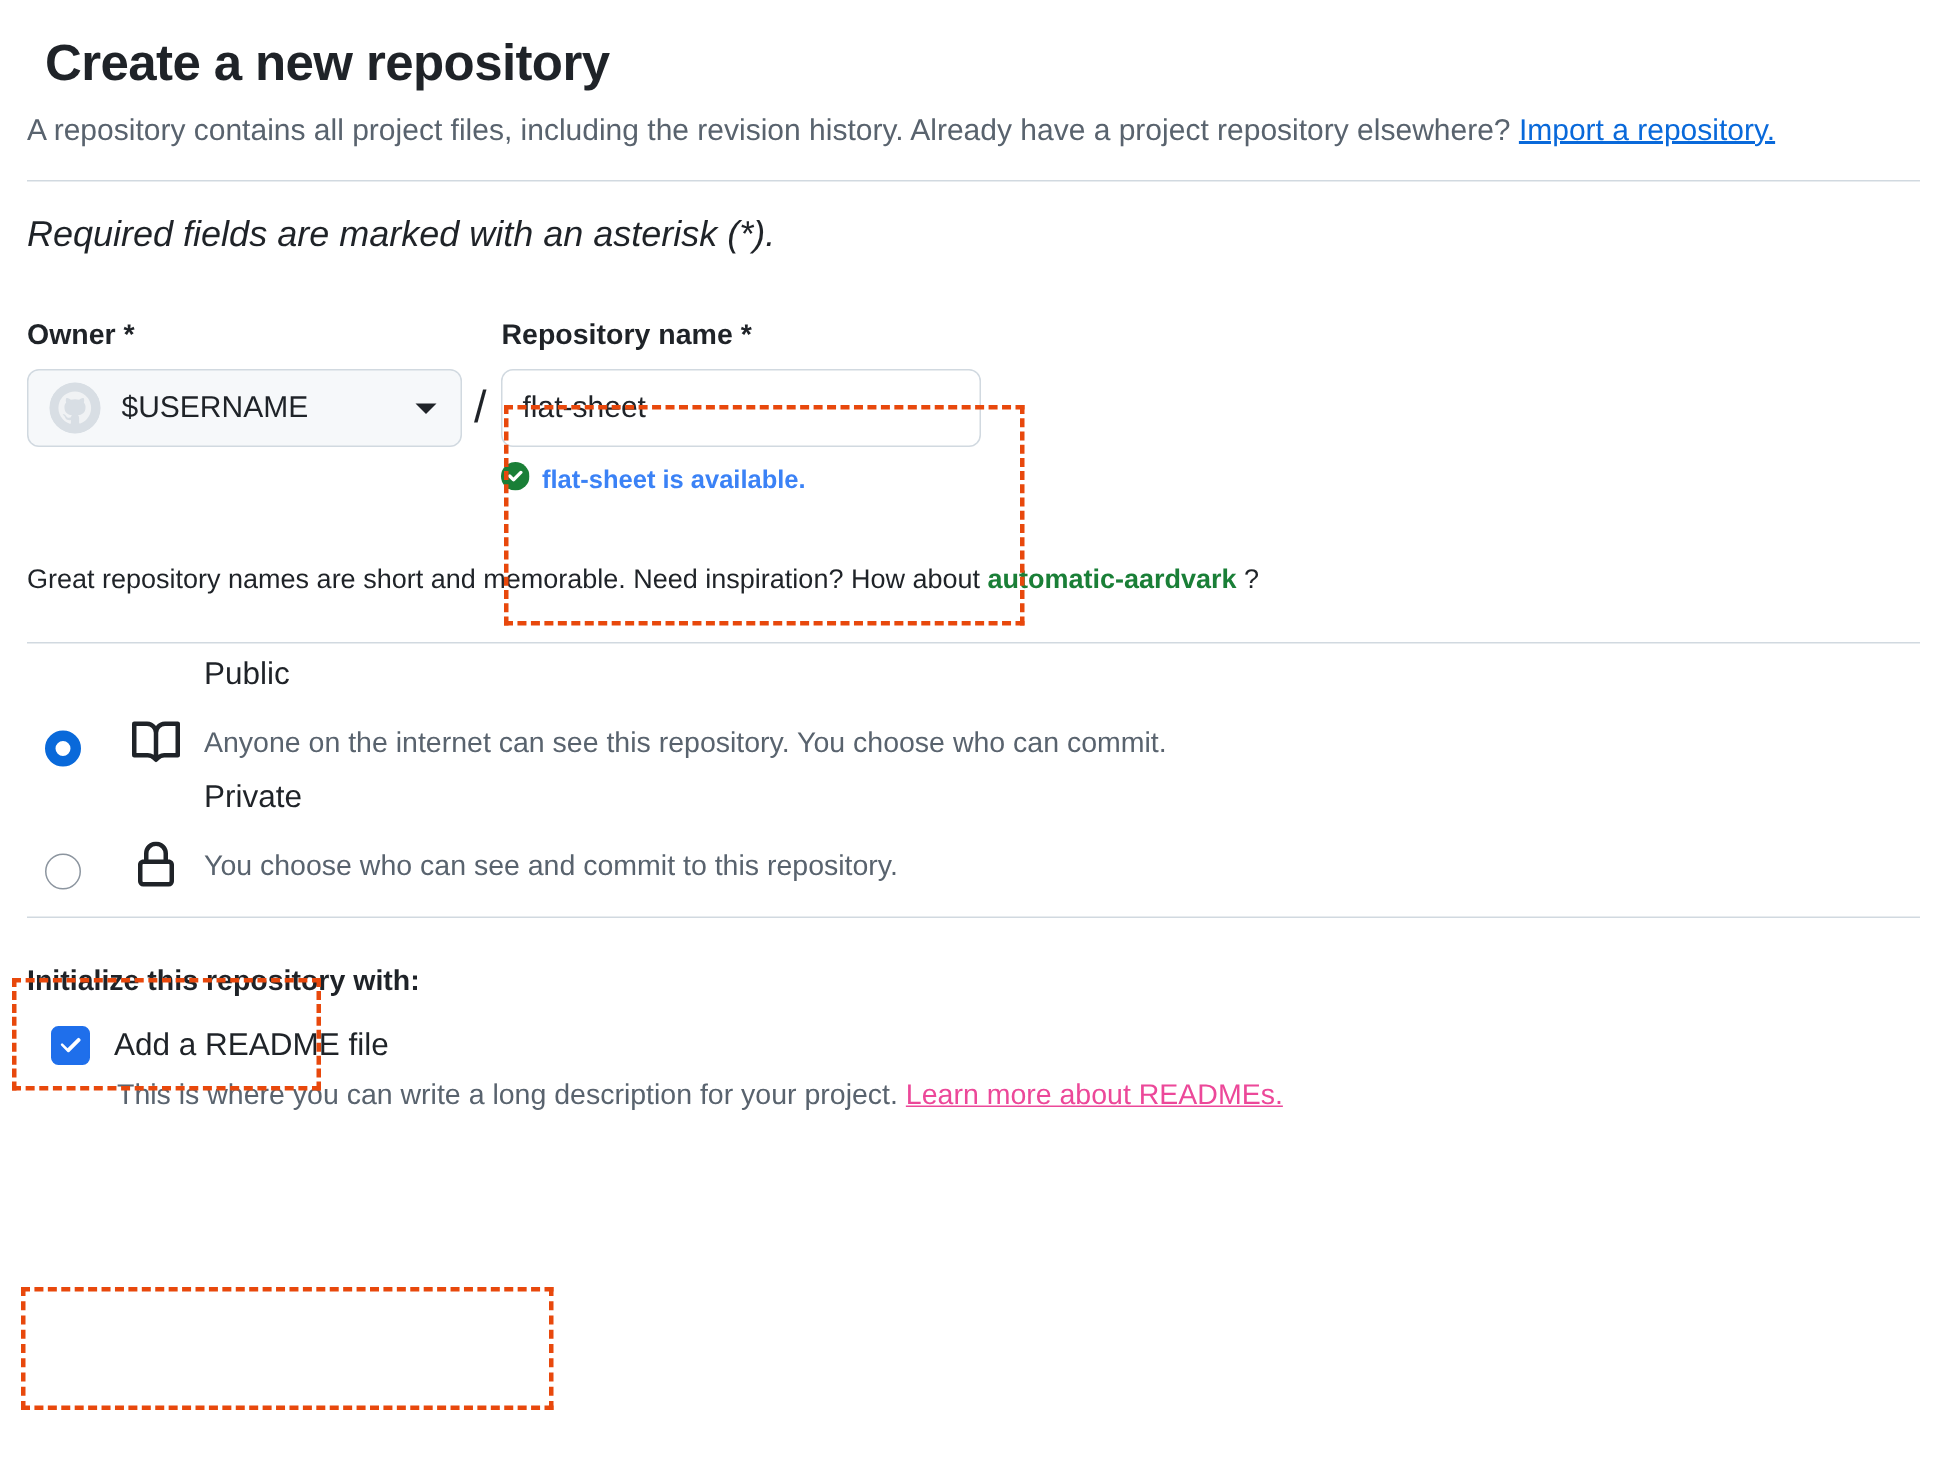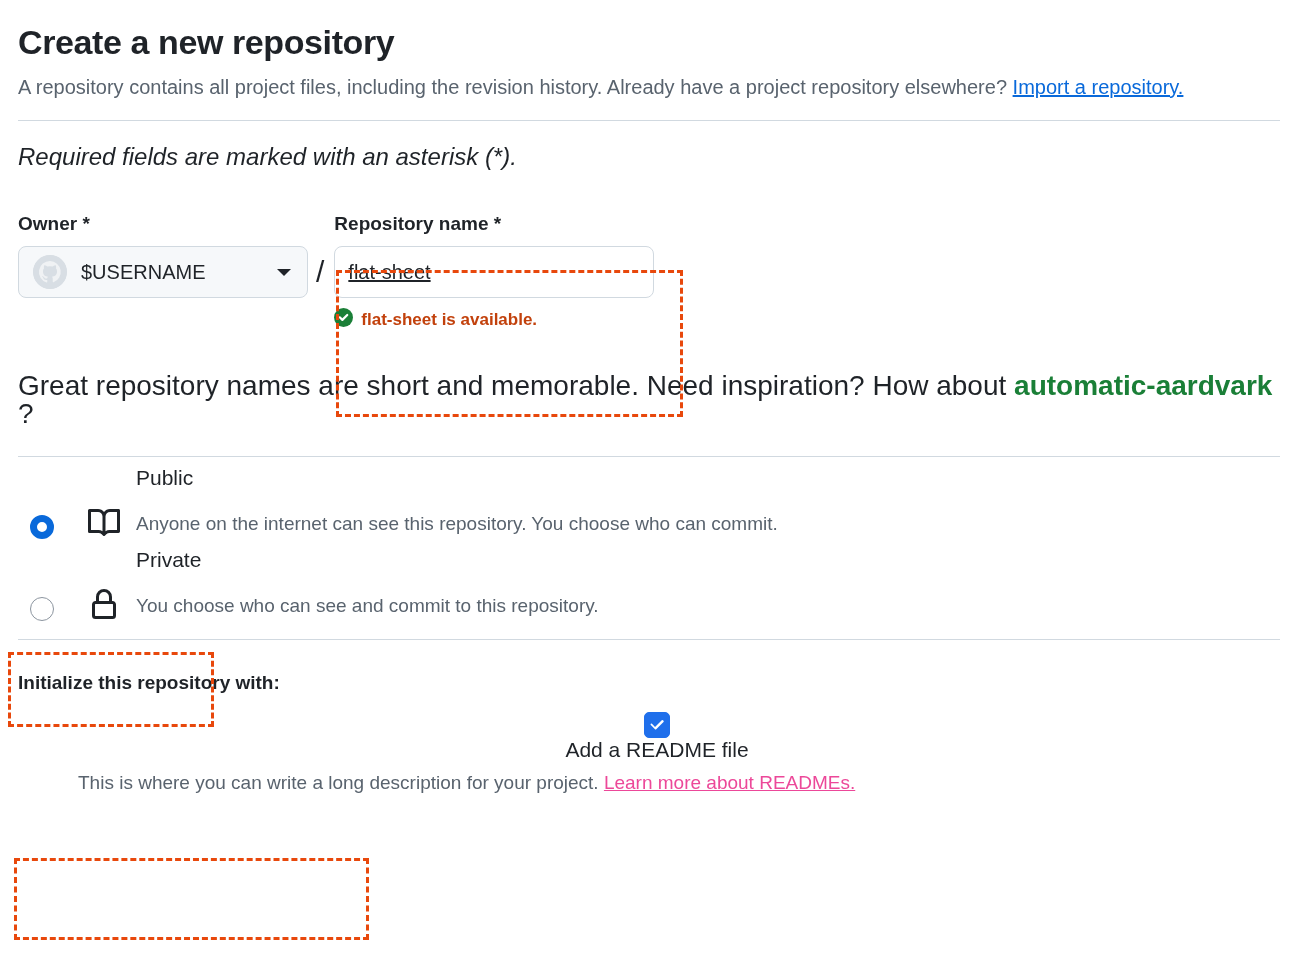--- a/index.html
+++ b/index.html
@@ -16,21 +16,21 @@
     width: 1298px; height: 972px;
     padding: 0 18px;
   }
 
   
   .page-title {
     font-size: 34px;
     font-weight: bold;
     color: #1f2328;
     letter-spacing: -0.4px;
-    margin: 20px 0 0 0;
+    margin: 20px 0 0 12px;
     line-height: 44px;
   }
   .intro {
     font-size: 20px;
     color: #59636e;
     line-height: 38px;
     margin: 4px 0 0 0;
     max-width: 1200px;
   }
   .intro a {
@@ -118,35 +118,34 @@
     width: 320px;
     height: 52px;
     padding: 0 13px;
     font-size: 20px;
     color: #1f2328;
     border: 1px solid #d1d9e0;
     border-radius: 8px;
     background: #ffffff;
     font-family: "Liberation Sans", sans-serif;
     outline: none;
-    text-decoration: underline;
   }
   .availability {
     display: flex;
     align-items: center;
     gap: 8px;
     margin-top: 10px;
     font-size: 17px;
     font-weight: bold;
-    color: #c2410c;
+    color: #3b82f6;
   }
 
   
   .inspiration {
-    font-size: 28px;
+    font-size: 18px;
     color: #1f2328;
     margin: 10px 0 16px 0;
     line-height: 28px;
   }
   .inspiration .suggest {
     color: #1a7f37;
     font-weight: bold;
   }
 
   
@@ -220,21 +219,20 @@
   .init-title {
     font-size: 19px;
     font-weight: bold;
     color: #1f2328;
     line-height: 26px;
   }
   .check-row {
     display: flex;
     align-items: center;
     margin-top: 16px;
-    flex-direction: column;
   }
   .checkbox {
     width: 26px; height: 26px;
     border-radius: 5px;
     background: #1f6feb;
     border: 1px solid #1f6feb;
     display: flex; align-items: center; justify-content: center;
     flex: 0 0 auto;
     margin-left: 16px;
     cursor: pointer;

